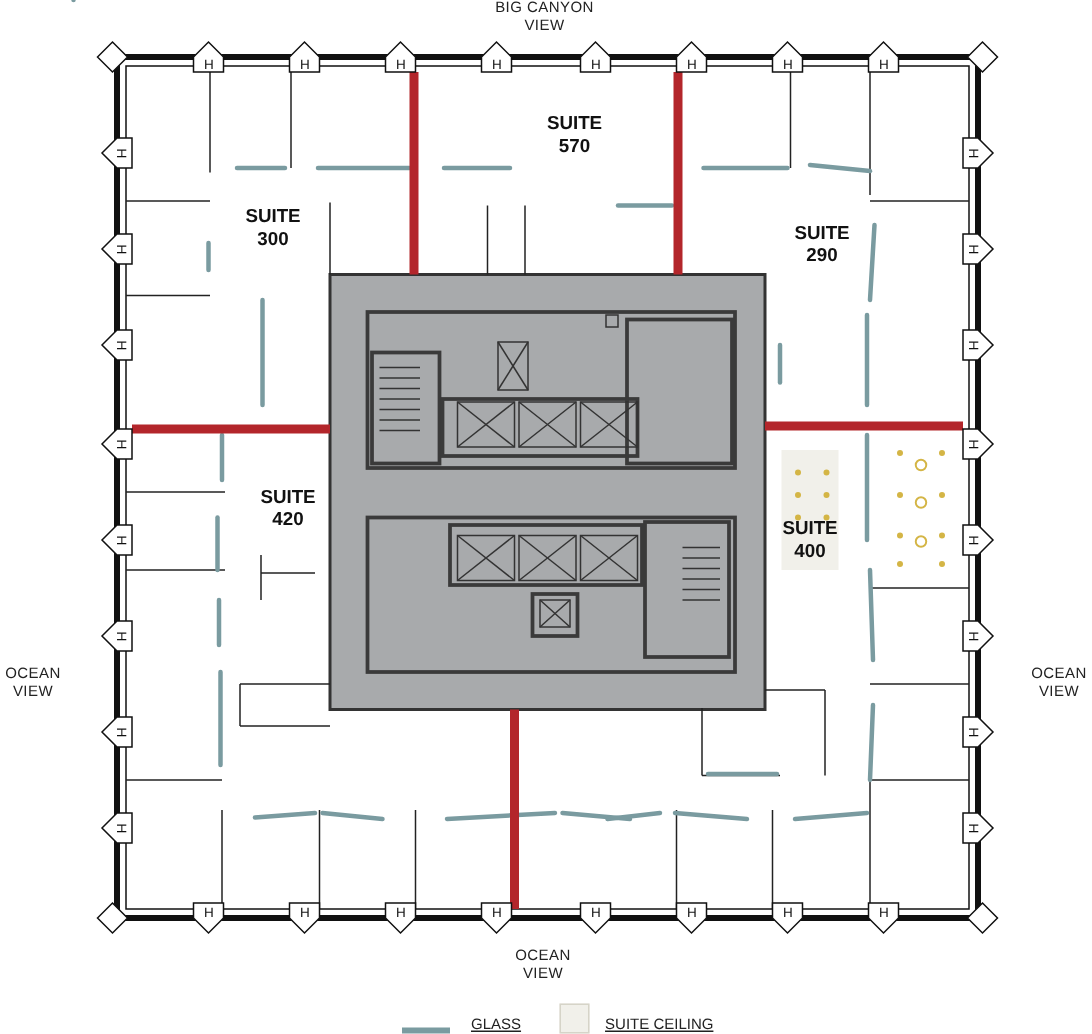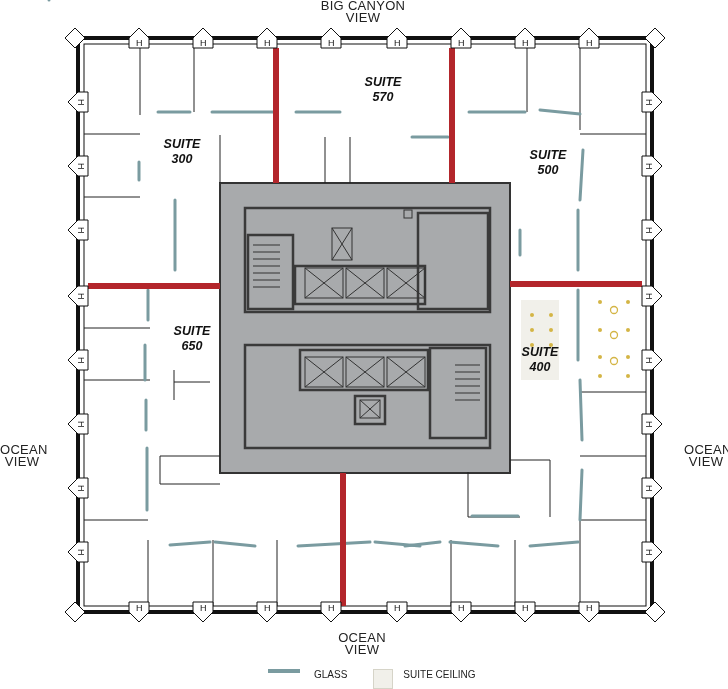--- a/index.html
+++ b/index.html
@@ -1,20 +1,20 @@
 <!DOCTYPE html>
 <html><head>
 <meta charset="utf-8">
 <style>
   html,body{margin:0;padding:0;background:#ffffff;}
   body{width:728px;height:689px;position:relative;overflow:hidden;font-family:"Liberation Sans",sans-serif;}
-  .view-label{position:absolute;font-size:13px;color:#222;text-align:center;line-height:12px;letter-spacing:0.3px;}
-  .suite-label{position:absolute;font-size:12.5px;font-weight:bold;color:#111;text-align:center;line-height:15px;font-style:italic;}
+  .view-label{position:absolute;font-size:10px;color:#222;text-align:center;line-height:12px;letter-spacing:0.3px;}
+  .suite-label{position:absolute;font-size:12.5px;font-weight:bold;color:#111;text-align:center;line-height:15px;}
   svg{position:absolute;left:0;top:0;}
-  .legend{position:absolute;top:669px;left:268px;display:flex;align-items:flex-start;font-size:10px;color:#222;}
+  .legend{position:absolute;top:669px;left:268px;display:flex;align-items:flex-end;font-size:10px;color:#222;text-decoration:underline;}
   .legend .glass-swatch{width:32px;height:4px;background:#7a9ba0;margin-right:14px;}
   .legend .oc-swatch{width:20px;height:20px;background:#f1f0ea;border:1px solid #d6d4c8;margin:0 10px 0 26px;box-sizing:border-box;}
 </style>
 </head>
 <body>
 
 <div class="view-label" style="left:318px;top:0px;width:90px;">
   <div>BIG CANYON</div>
   <div>VIEW</div>
 </div>
@@ -345,25 +345,25 @@
 <div class="suite-label" style="left:150px;top:137px;width:64px;">
   <div>SUITE</div>
   <div>300</div>
 </div>
 <div class="suite-label" style="left:351px;top:75px;width:64px;">
   <div>SUITE</div>
   <div>570</div>
 </div>
 <div class="suite-label" style="left:516px;top:148px;width:64px;">
   <div>SUITE</div>
-  <div>500</div>
+  <div>290</div>
 </div>
 <div class="suite-label" style="left:160px;top:324px;width:64px;">
   <div>SUITE</div>
-  <div>650</div>
+  <div>420</div>
 </div>
 <div class="suite-label" style="left:508px;top:345px;width:64px;">
   <div>SUITE</div>
   <div>400</div>
 </div>
 
 <div class="legend">
   <div class="glass-swatch"></div>
   <span>GLASS</span>
   <div class="oc-swatch"></div>

